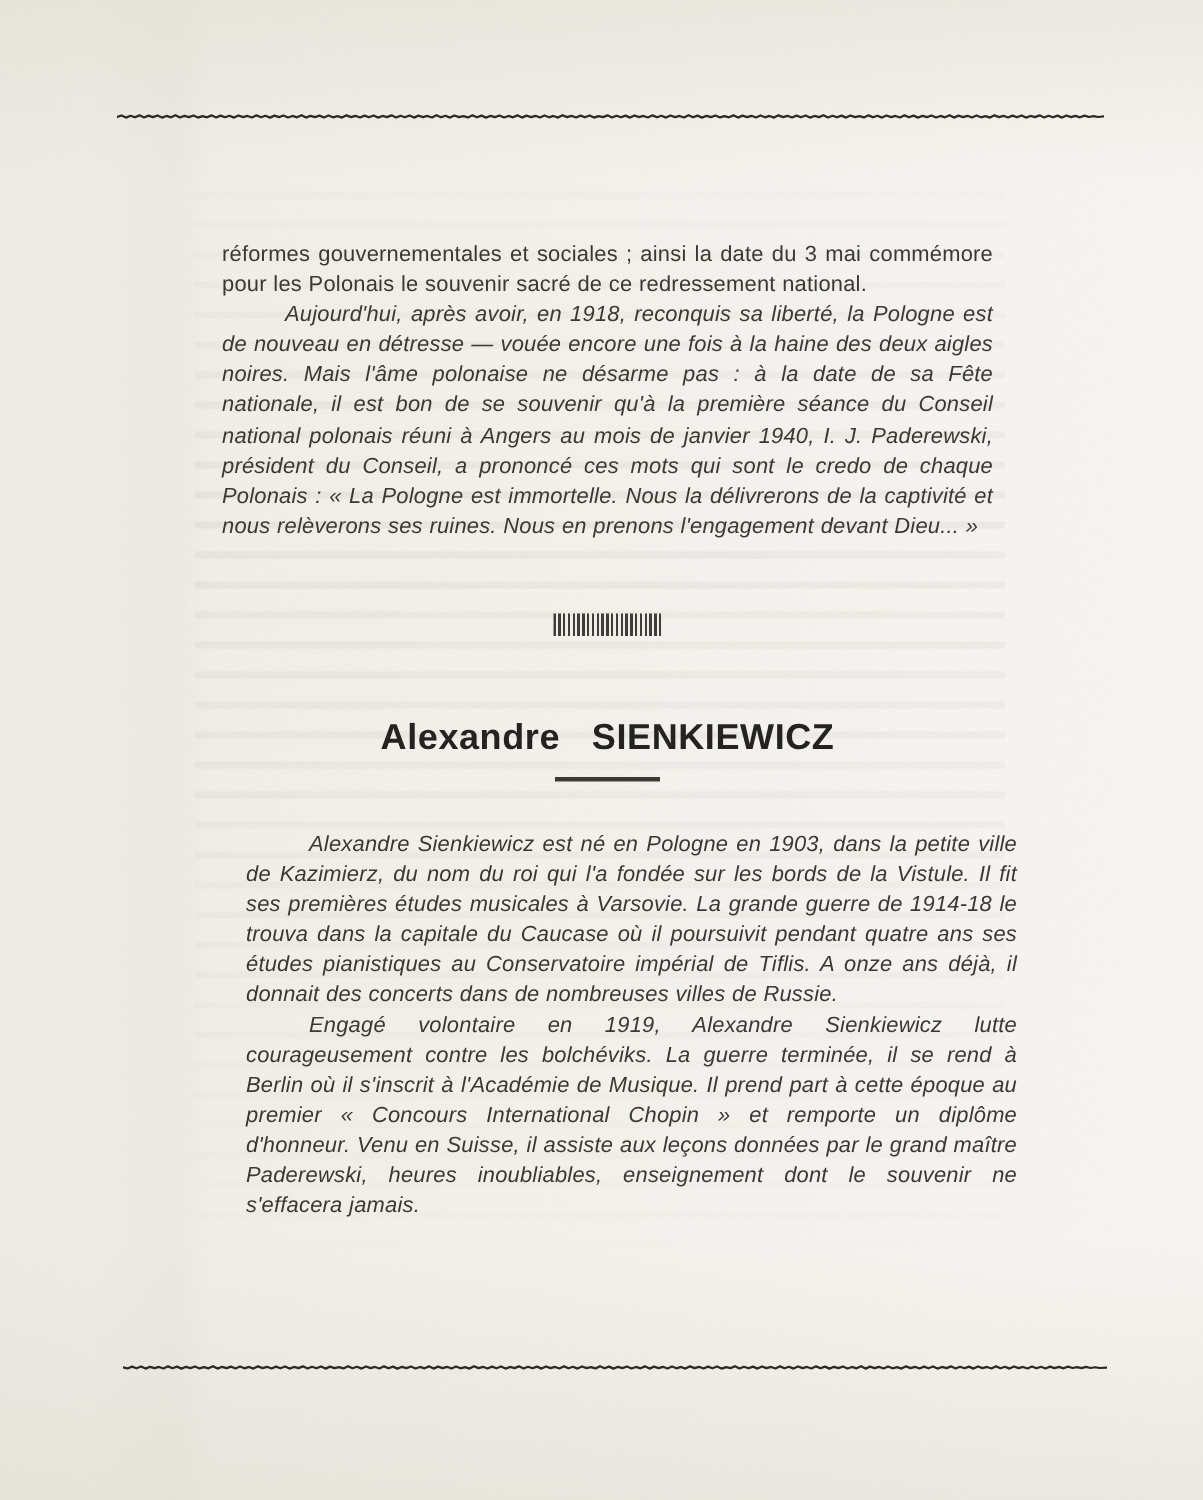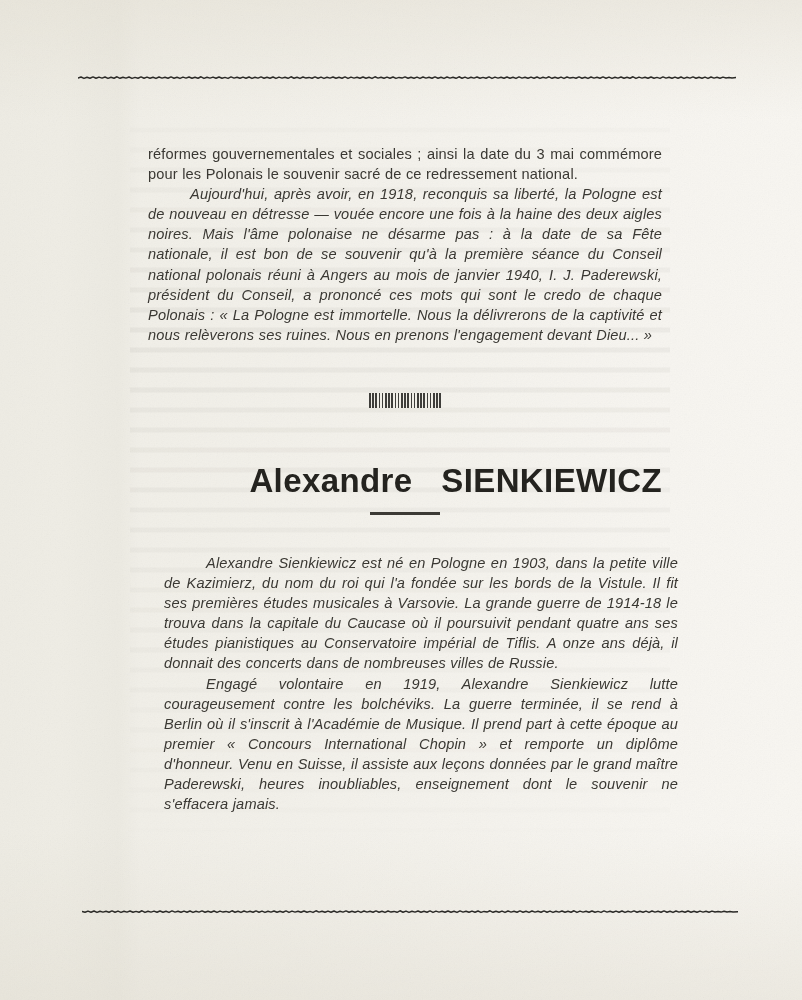--- a/index.html
+++ b/index.html
@@ -74,21 +74,21 @@
     height: 10px;
   }
   .rule-wave svg { display: block; width: 100%; height: 100%; }
   #rule-top    { left: 78px;  top: 72px;  width: 658px; }
   #rule-bottom { left: 82px;  top: 906px; width: 656px; }
 
   
   .column {
     position: absolute;
     left: 148px;
-    top: 144px;
+    top: 160px;
     width: 514px;
   }
   p.body-text {
     margin: 0;
     color: #3a3833;
     font-size: 14.6px;
     line-height: 20.1px;
     text-align: justify;
     text-justify: inter-word;
     letter-spacing: 0.15px;
@@ -119,26 +119,25 @@
   
   .heading-wrap {
     position: absolute;
     left: 0;
     top: 318px;
     width: 514px;
     text-align: center;
   }
   h1.heading {
     margin: 0;
-    font-size: 33px;
+    font-size: 24px;
     font-weight: bold;
     letter-spacing: 0.4px;
     color: #24231f;
     white-space: pre;
-    text-align: right;
   }
   .heading-rule {
     margin: 12px auto 0 auto;
     width: 70px;
     height: 3px;
     background: #3c3a35;
   }
 
   
   .column-lower {

